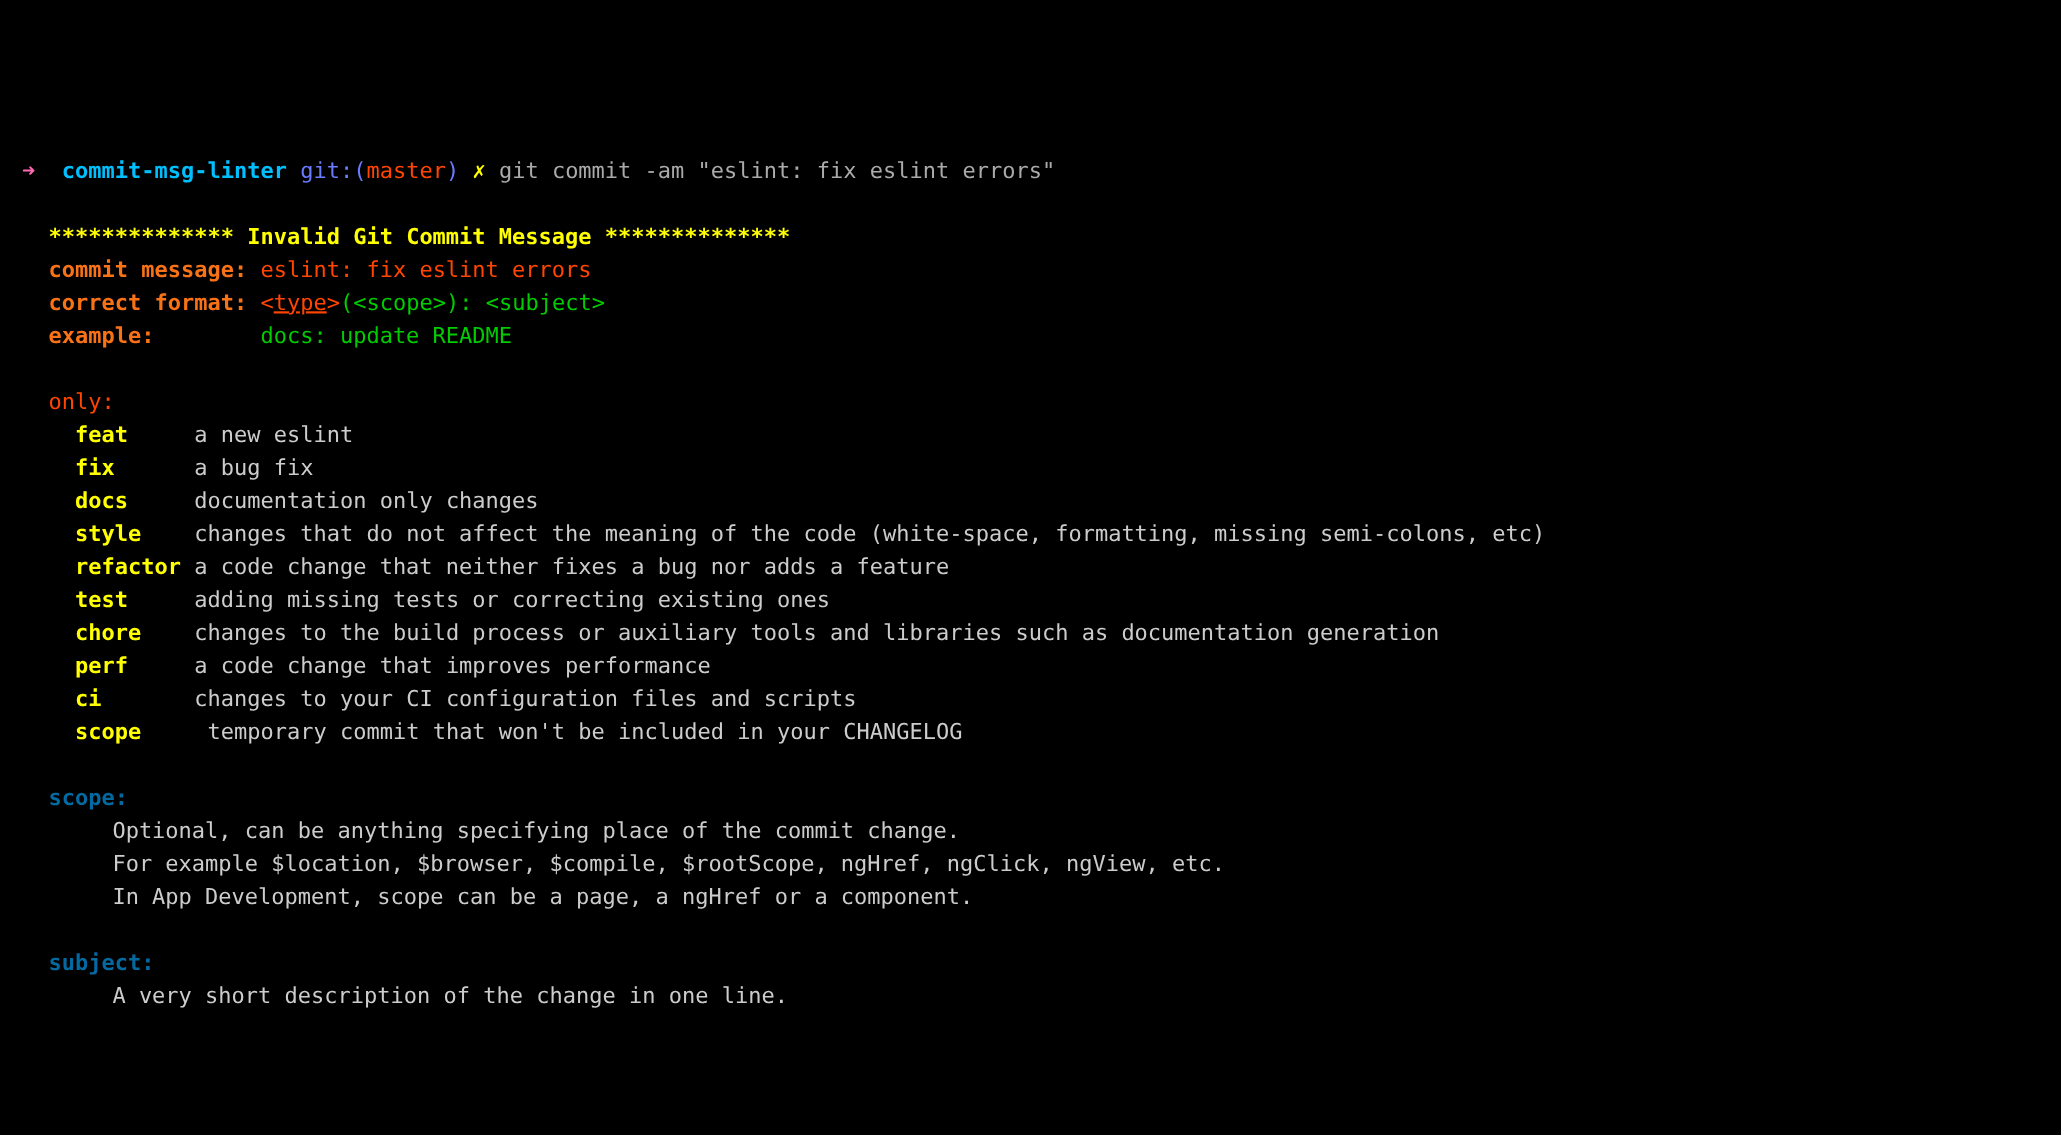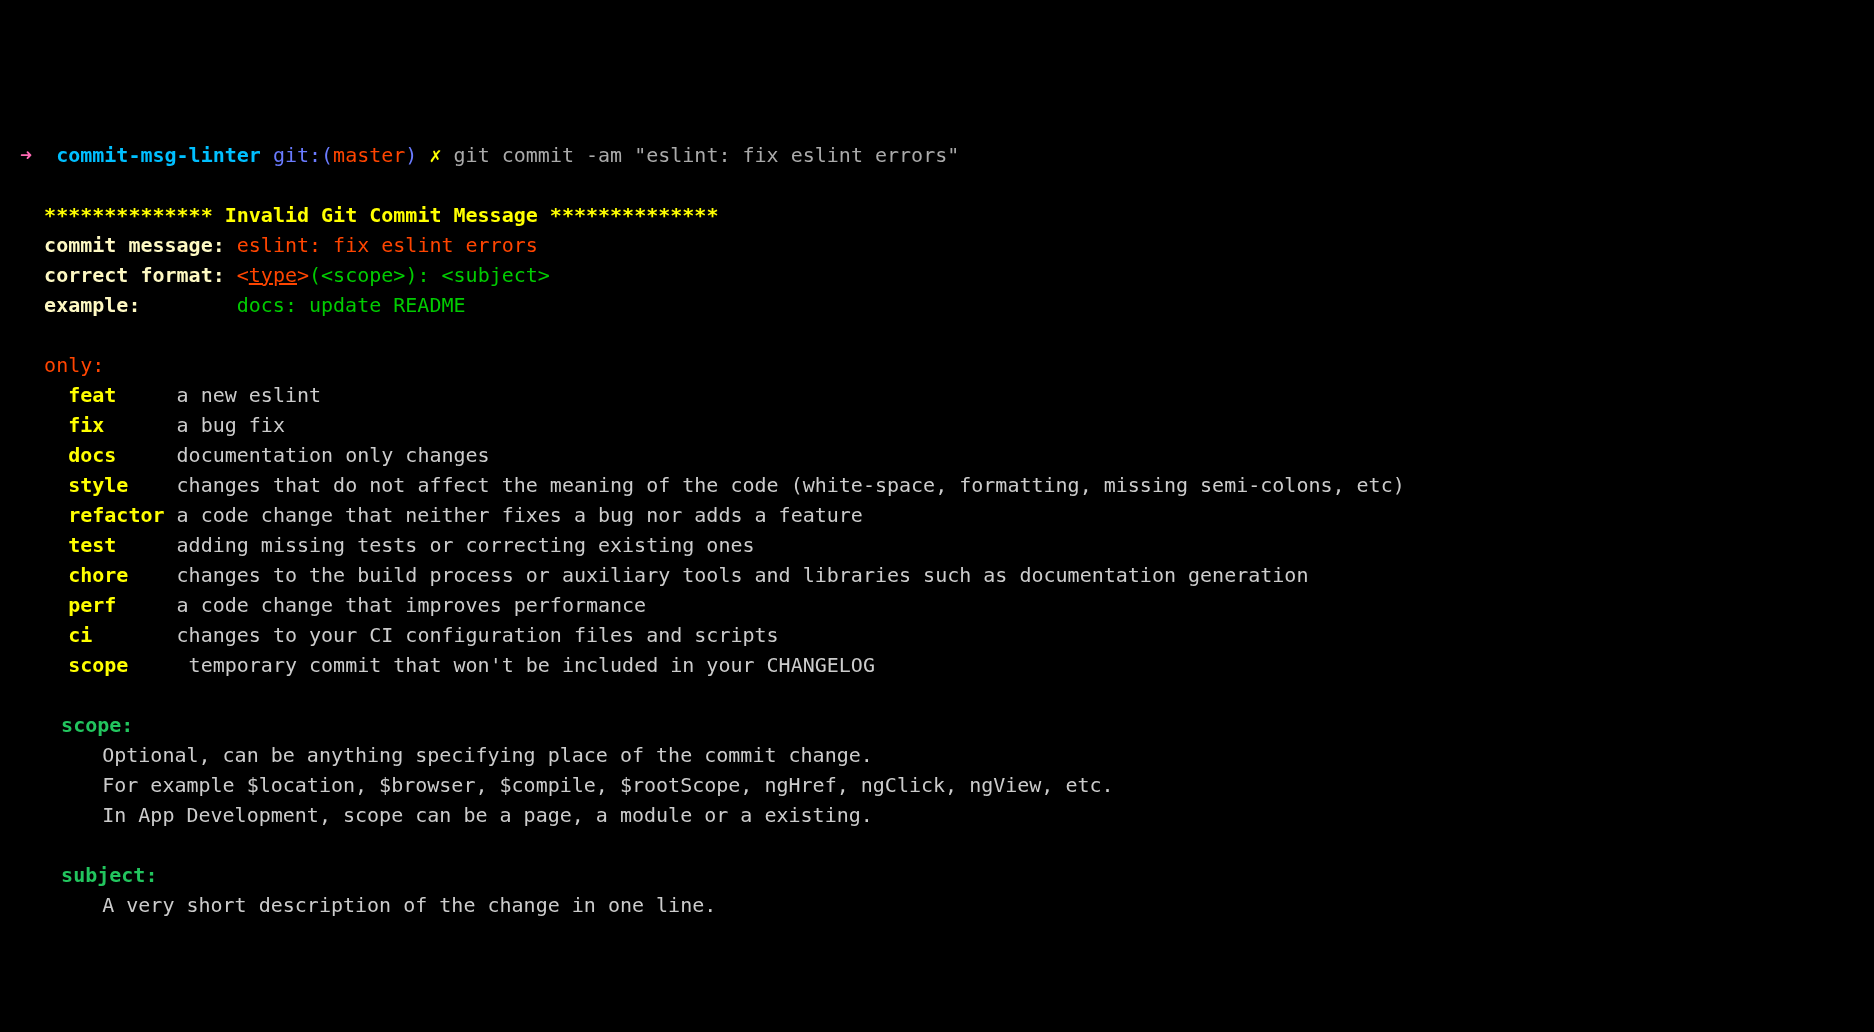--- a/index.html
+++ b/index.html
@@ -17,28 +17,28 @@
       white-space: pre;
     }
     .arrow { color: #ff69b4; font-weight: bold; }
     .project { color: #00bfff; font-weight: bold; margin-top: 29px; }
     .git-label { color: #6a7bff; }
     .branch { color: #ff4500; text-align: right; }
     .paren { color: #6a7bff; }
     .lightning { color: #ffff00; font-weight: bold; }
     .command { color: #aaaaaa; }
     .star-title { color: #ffff00; font-weight: bold; }
-    .label-white { color: #fef9c3; font-weight: bold; }
+    .label-white { color: #f97316; font-weight: bold; }
     .error-red { color: #ff4500; }
     .error-red-u { color: #ff4500; text-decoration: underline; margin-top: 16px; }
     .green { color: #00cc00; }
     .type-header { color: #ff4500; }
     .type-name { color: #ffff00; font-weight: bold; text-align: center; }
     .desc { color: #cccccc; }
-    .section-header { color: #22c55e; font-weight: bold; margin-left: 17px; }
+    .section-header { color: #0369a1; font-weight: bold; }
     .body-text { color: #cccccc; margin-left: 34px; }
   </style>
 </head>
 <body>
 
 
 
 <div><span class="arrow">➜</span>  <span class="project">commit-msg-linter</span> <span class="git-label">git:</span><span class="paren">(</span><span class="branch">master</span><span class="paren">)</span> <span class="lightning">✗</span> <span class="command">git commit -am "eslint: fix eslint errors"</span>
 
   <span class="star-title">**************</span> <span class="star-title">Invalid Git Commit Message</span> <span class="star-title">**************</span>
@@ -54,20 +54,20 @@
     <span class="type-name">refactor</span> <span class="desc">a code change that neither fixes a bug nor adds a feature</span>
     <span class="type-name">test</span>     <span class="desc">adding missing tests or correcting existing ones</span>
     <span class="type-name">chore</span>    <span class="desc">changes to the build process or auxiliary tools and libraries such as documentation generation</span>
     <span class="type-name">perf</span>     <span class="desc">a code change that improves performance</span>
     <span class="type-name">ci</span>       <span class="desc">changes to your CI configuration files and scripts</span>
     <span class="type-name">scope</span>     <span class="desc">temporary commit that won't be included in your CHANGELOG</span>
 
   <span class="section-header">scope:</span>
     <span class="body-text">Optional, can be anything specifying place of the commit change.</span>
     <span class="body-text">For example $location, $browser, $compile, $rootScope, ngHref, ngClick, ngView, etc.</span>
-    <span class="body-text">In App Development, scope can be a page, a module or a existing.</span>
+    <span class="body-text">In App Development, scope can be a page, a ngHref or a component.</span>
 
   <span class="section-header">subject:</span>
     <span class="body-text">A very short description of the change in one line.</span>
 </div>
 
 
 
 
 </body></html>

